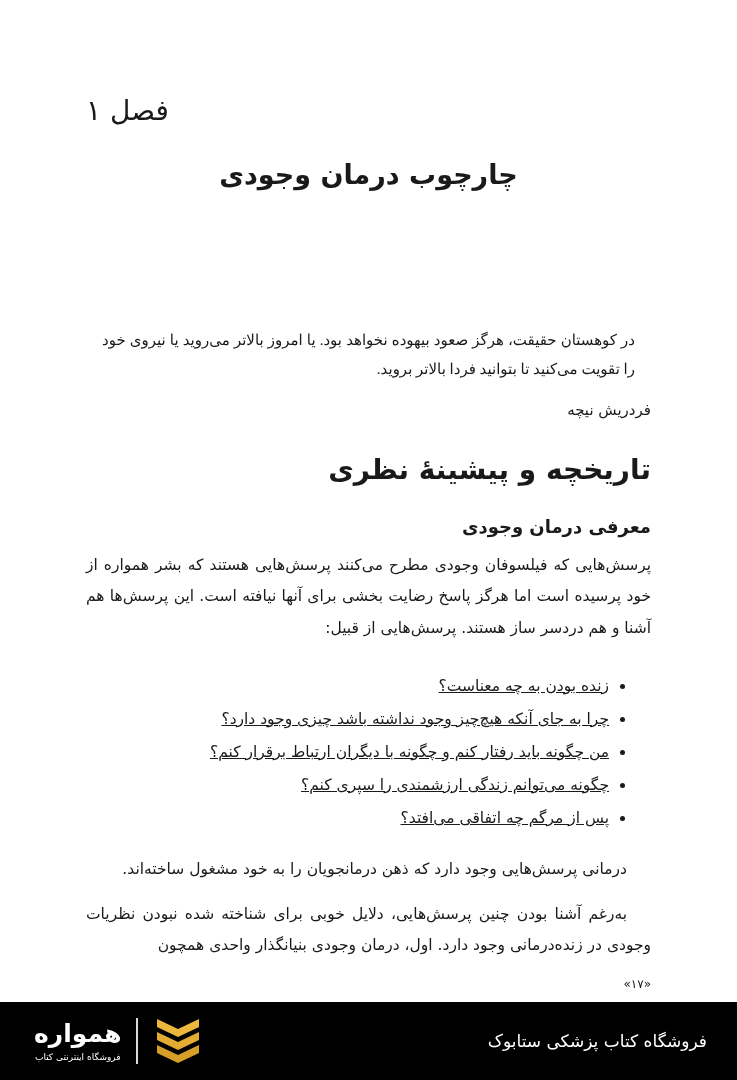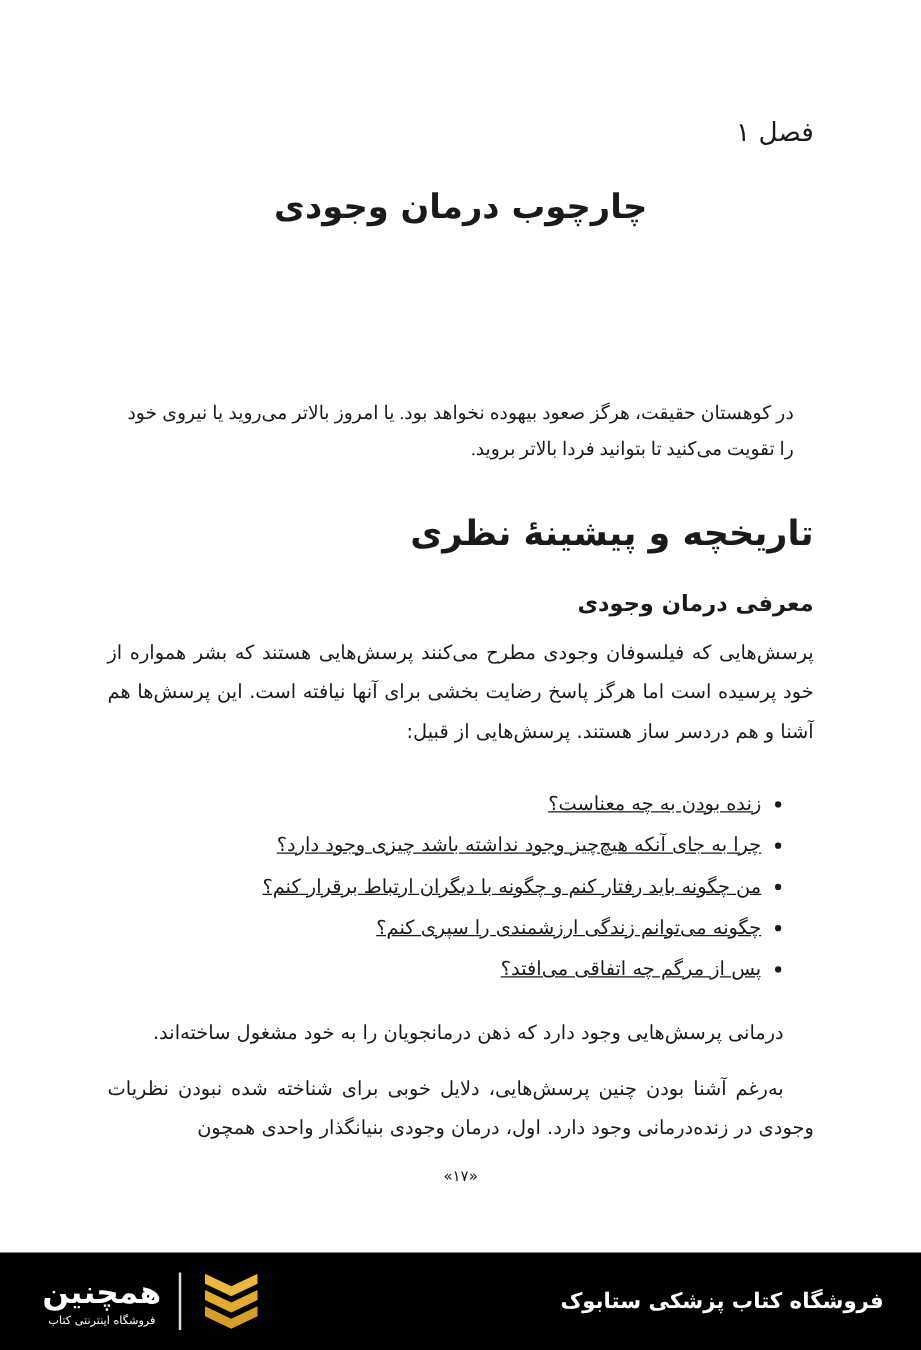--- a/index.html
+++ b/index.html
@@ -11,65 +11,66 @@
     position: relative;
     overflow: hidden;
   }
   .content {
     position: absolute;
     top: 0; left: 0; right: 0; bottom: 78px;
     padding: 94px 86px 0 86px;
     direction: rtl;
     overflow: hidden;
   }
-  .chapter-label { text-align: right; font-size: 21px; }
+  .chapter-label { text-align: left; font-size: 28px; }
   .chapter-title { text-align: center; font-size: 27px; font-weight: bold; margin-top: 32px; }
   .epigraph { margin-top: 136px; }
   .epigraph-text { margin: 16px; font-size: 15px; line-height: 1.95; text-align: justify; font-family: Liberation Serif, serif; }
   .epigraph-attribution { margin: 13px 0 0 0; font-size: 15px; }
   .section-heading { margin: 34px 0 0 0; font-size: 28px; font-weight: bold; }
   .subsection-heading { margin: 30px 0 0 0; font-size: 18px; font-weight: bold; }
   .body-par { margin: 13px 0 0 0; font-size: 15.5px; line-height: 2.05; text-align: justify; }
   .question-list { margin: 26px 0 0 0; padding: 0 42px 0 0; list-style: disc; text-decoration: underline; }
   .question-list li { font-size: 15.5px; line-height: 2.0; margin-bottom: 2px; }
   .after-list { margin-top: 20px; }
   .indented { text-indent: 24px; }
-  .page-number { text-align: center; font-size: 12px; margin-top: 15px; }
+  .page-number { text-align: right; font-size: 12px; margin-top: 15px; }
 
   .footer {
     position: absolute;
     bottom: 0; left: 0;
     width: 737px; height: 78px;
     background: #000000;
     display: flex;
     align-items: center;
     justify-content: space-between;
     padding: 0 30px 0 34px;
     box-sizing: border-box;
   }
   .footer-logo { display: flex; align-items: center; gap: 14px; }
   .logo-wordmark { text-align: center; }
   .logo-title { color: #ffffff; font-size: 25px; font-weight: bold; direction: rtl; line-height: 1.1; }
   .logo-tagline { color: #ffffff; font-size: 9px; margin-top: 5px; letter-spacing: 0.5px; direction: rtl; }
   .logo-divider { width: 2px; height: 46px; background: rgba(255,255,255,0.85); }
   .logo-mark { display: block; }
   .footer-info { text-align: right; }
-  .store-name { color: #ffffff; font-size: 17px; font-weight: bold; direction: rtl; }
+  .store-name { color: #ffffff; font-size: 17px; font-weight: normal; direction: rtl; }
   .website { color: #ffffff; font-size: 15px; font-weight: bold; letter-spacing: 6px; margin-top: 8px; white-space: nowrap; }
   .website .hl { color: #ecb73d; }
 </style>
 </head>
 <body>
 
 <div class="content">
   <div class="chapter-label">فصل ۱</div>
   <div class="chapter-title">چارچوب درمان وجودی</div>
 
   <div class="epigraph">
     <p class="epigraph-text">در کوهستان حقیقت، هرگز صعود بیهوده نخواهد بود. یا امروز بالاتر می‌روید یا نیروی خود را تقویت می‌کنید تا بتوانید فردا بالاتر بروید.</p>
+    <p class="epigraph-attribution">فردریش نیچه</p>
   </div>
 
   <h2 class="section-heading">تاریخچه و پیشینهٔ نظری</h2>
   <h3 class="subsection-heading">معرفی درمان وجودی</h3>
 
   <p class="body-par">پرسش‌هایی که فیلسوفان وجودی مطرح می‌کنند پرسش‌هایی هستند که بشر همواره از خود پرسیده است اما هرگز پاسخ رضایت بخشی برای آنها نیافته است. این پرسش‌ها هم آشنا و هم دردسر ساز هستند. پرسش‌هایی از قبیل:</p>
 
   <ul class="question-list">
     <li>زنده بودن به چه معناست؟</li>
     <li>چرا به جای آنکه هیچ‌چیز وجود نداشته باشد چیزی وجود دارد؟</li>
@@ -80,21 +81,21 @@
 
   <p class="body-par after-list indented">درمانی پرسش‌هایی وجود دارد که ذهن درمانجویان را به خود مشغول ساخته‌اند.</p>
   <p class="body-par indented">به‌رغم آشنا بودن چنین پرسش‌هایی، دلایل خوبی برای شناخته شده نبودن نظریات وجودی در زنده‌درمانی وجود دارد. اول، درمان وجودی بنیانگذار واحدی همچون</p>
 
   <div class="page-number">«۱۷»</div>
 </div>
 
 <footer class="footer">
   <div class="footer-logo">
     <div class="logo-wordmark">
-      <div class="logo-title">همچنین</div>
+      <div class="logo-title">همواره</div>
       <div class="logo-tagline">فروشگاه اینترنتی کتاب</div>
     </div>
     <div class="logo-divider"></div>
     <svg class="logo-mark" width="52" height="46" viewBox="0 0 52 46" xmlns="http://www.w3.org/2000/svg">
       <polygon points="5,1 26,11 47,1 47,9 26,19 5,9" fill="#ecb73d"></polygon>
       <polygon points="5,14 26,24 47,14 47,22 26,32 5,22" fill="#e3ab32"></polygon>
       <polygon points="5,27 26,37 47,27 47,35 26,45 5,35" fill="#d79e27"></polygon>
     </svg>
   </div>
   <div class="footer-info">

